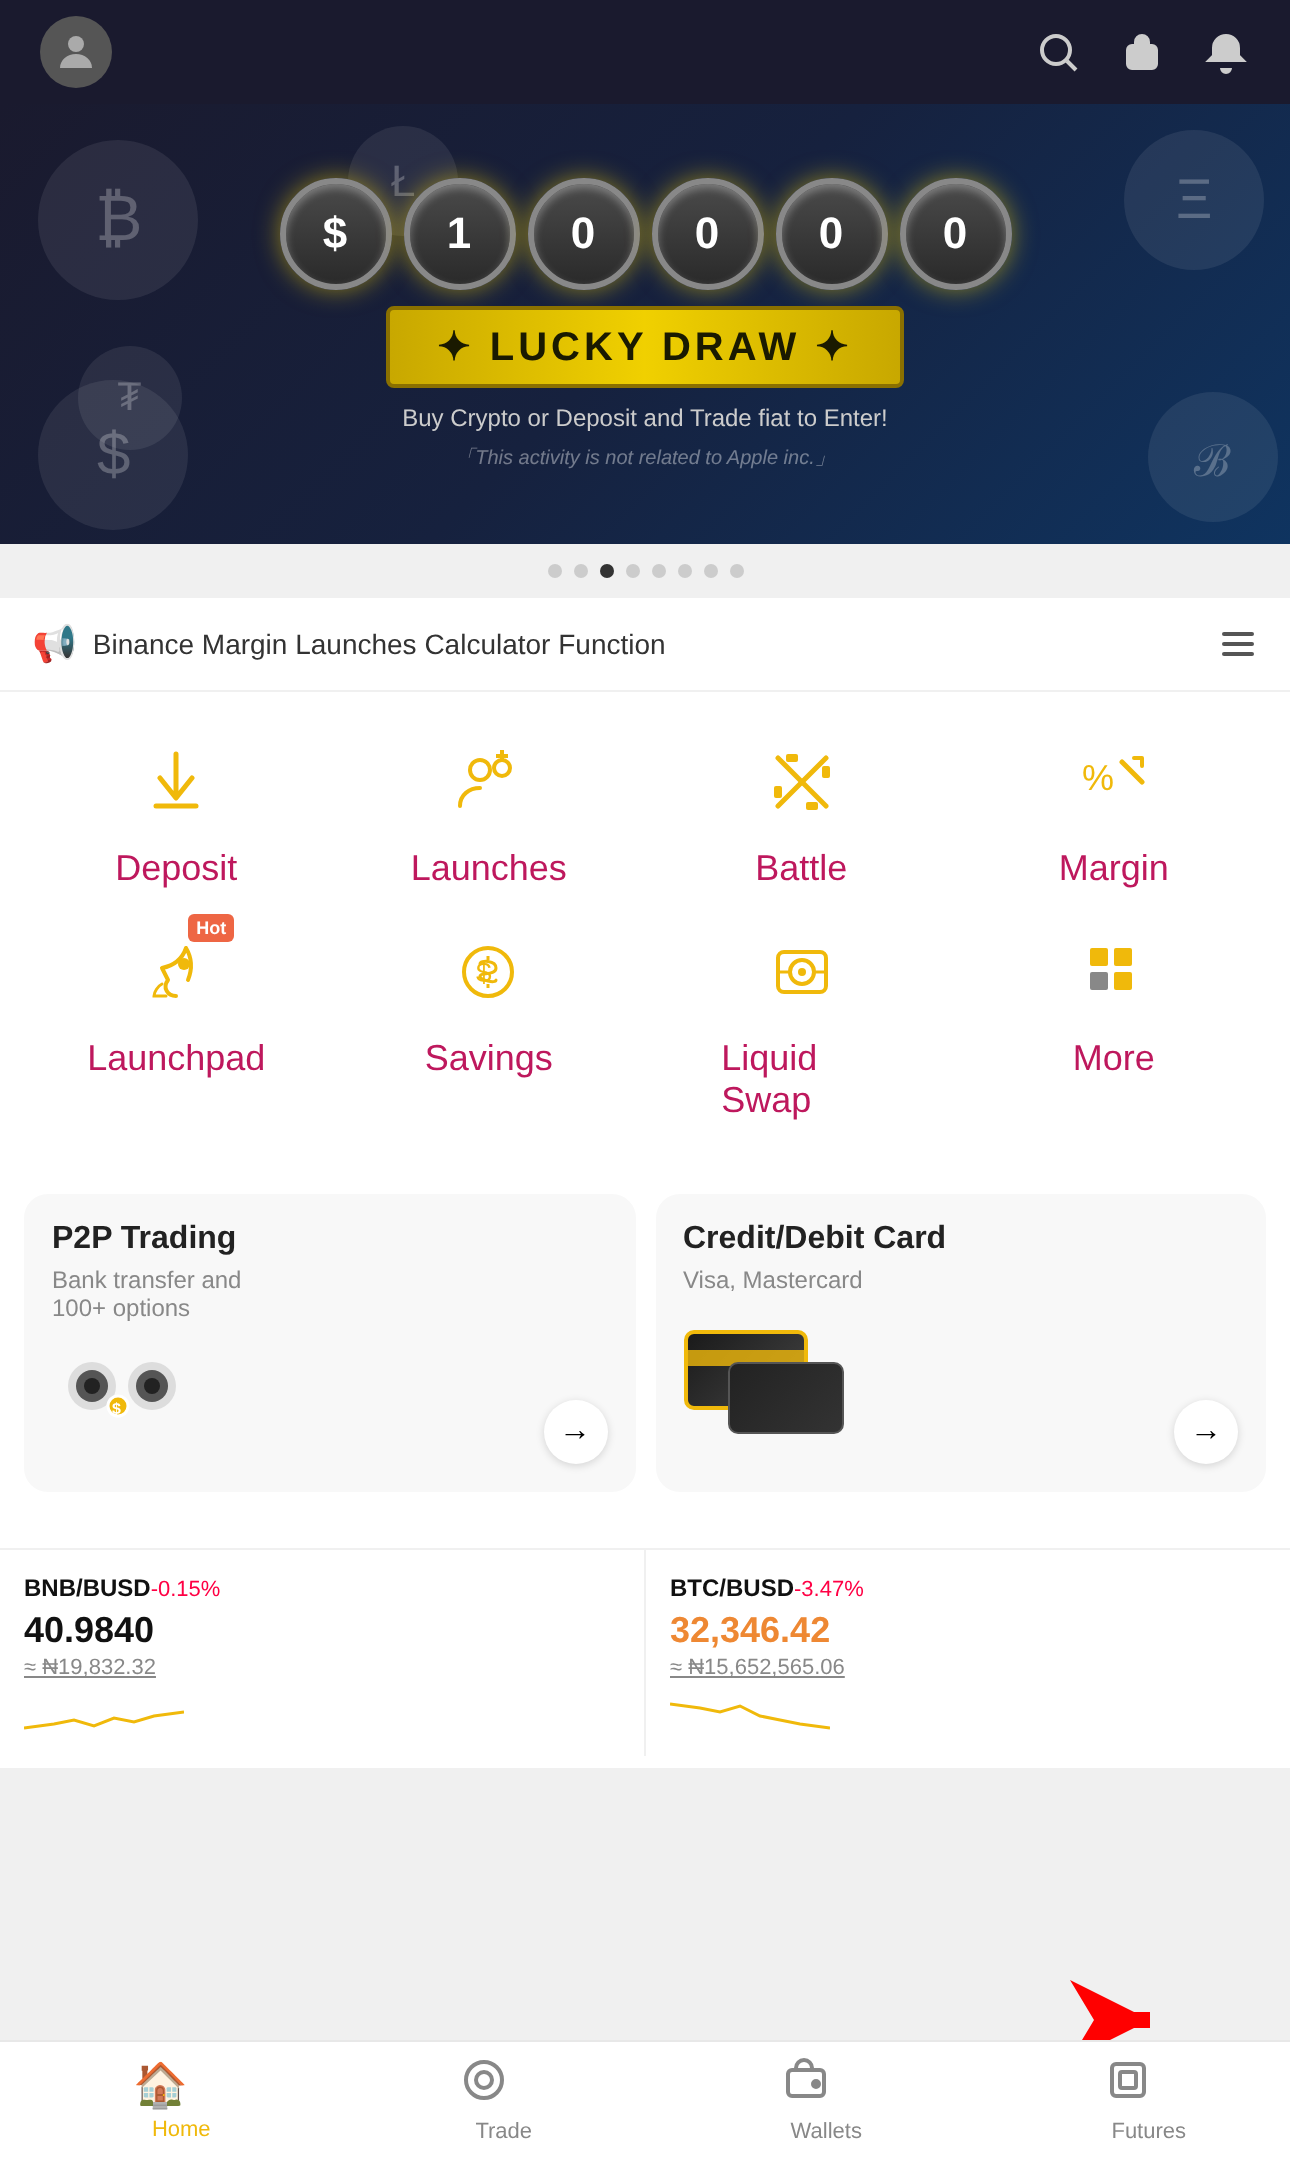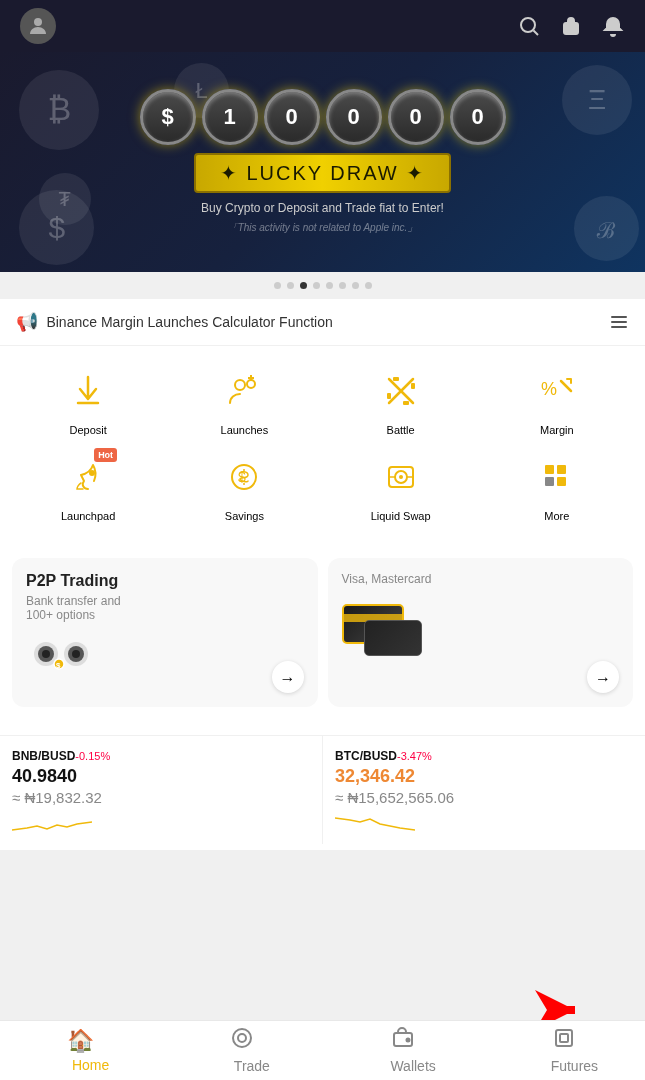--- a/index.html
+++ b/index.html
@@ -75,21 +75,21 @@
     }
     .lucky-draw-badge {
       background: linear-gradient(90deg, #c8a800, #f0d000, #c8a800);
       border: 2px solid #8a7000;
       padding: 6px 24px;
       border-radius: 4px;
       z-index: 2;
       margin-top: 8px;
     }
     .lucky-draw-badge span {
-      font-size: 20px; font-weight: 400;
+      font-size: 20px; font-weight: 700;
       color: #1a1a00;
       letter-spacing: 2px;
     }
     .banner-sub {
       z-index: 2;
       color: #ccc;
       font-size: 12px;
       margin-top: 8px;
       text-align: center;
     }
@@ -148,22 +148,22 @@
       width: 80px;
       cursor: pointer;
     }
     .action-icon {
       width: 50px; height: 50px;
       display: flex; align-items: center; justify-content: center;
       font-size: 28px;
       position: relative;
     }
     .action-label {
-      font-size: 11px;
-      color: #000000;
+      font-size: 18px;
+      color: #be185d;
     }
     .hot-badge {
       position: absolute;
       top: -4px; right: -4px;
       background: #e64;
       color: #fff;
       font-size: 9px;
       font-weight: bold;
       padding: 2px 4px;
       border-radius: 3px;
@@ -234,22 +234,23 @@
     .price-cell:last-child { border-right: none; }
     .price-change-neg { color: #f04; margin-top: 42px; }
     .price-value {
       font-size: 20px;
       font-weight: 700;
       color: #111;
       margin: 2px 0;
     }
     .price-value.big { font-size: 18px; }
     .price-fiat {
-      font-size: 15px;
+      font-size: 11px;
       color: #888;
+      text-decoration: underline;
     }
     .mini-chart {
       height: 24px;
       margin-top: 4px;
     }
 
     
     .bottom-nav {
       position: fixed;
       bottom: 0;
@@ -266,21 +267,21 @@
       align-items: center;
       justify-content: center;
       gap: 3px;
       cursor: pointer;
       text-decoration: none;
     }
     .nav-icon {
       font-size: 22px;
     }
     .nav-label {
-      font-size: 14px;
+      font-size: 11px;
       margin-left: 20px;
     }
     .nav-item.active .nav-label { color: #f0b90b; }
     .nav-item.active .nav-icon { color: #f0b90b; }
     .nav-item:not(.active) .nav-label { color: #888; }
     .nav-item:not(.active) .nav-icon { color: #888; }
 
     
     .red-arrow {
       position: fixed;
@@ -491,20 +492,21 @@
         <circle cx="20" cy="20" r="4" fill="#222"></circle>
         <circle cx="50" cy="20" r="4" fill="#222"></circle>
         <circle cx="33" cy="30" r="5" fill="#f0b90b" stroke="#fff" stroke-width="1.5"></circle>
         <text x="30" y="34" font-size="8" fill="#fff" font-weight="bold">$</text>
       </svg>
     </div>
     <div class="trading-card-arrow">→</div>
   </div>
 
   <div class="trading-card">
+    <div class="trading-card-title">Credit/Debit Card</div>
     <div class="trading-card-sub">Visa, Mastercard</div>
     <div class="card-icon">
       <div style="position:relative; width:90px; height:60px; margin-top:10px;">
         <div style="position:absolute; left:0; top:0; width:62px; height:40px; background:linear-gradient(135deg,#1a1a1a,#444); border-radius:5px; border:2px solid #f0b90b;">
           <div style="height:8px; background:#f0b90b; margin-top:8px; opacity:0.8;"></div>
         </div>
         <div style="position:absolute; left:22px; top:16px; width:58px; height:36px; background:linear-gradient(135deg,#222,#333); border-radius:5px; border:1.5px solid #555;"></div>
       </div>
     </div>
     <div class="trading-card-arrow">→</div>

